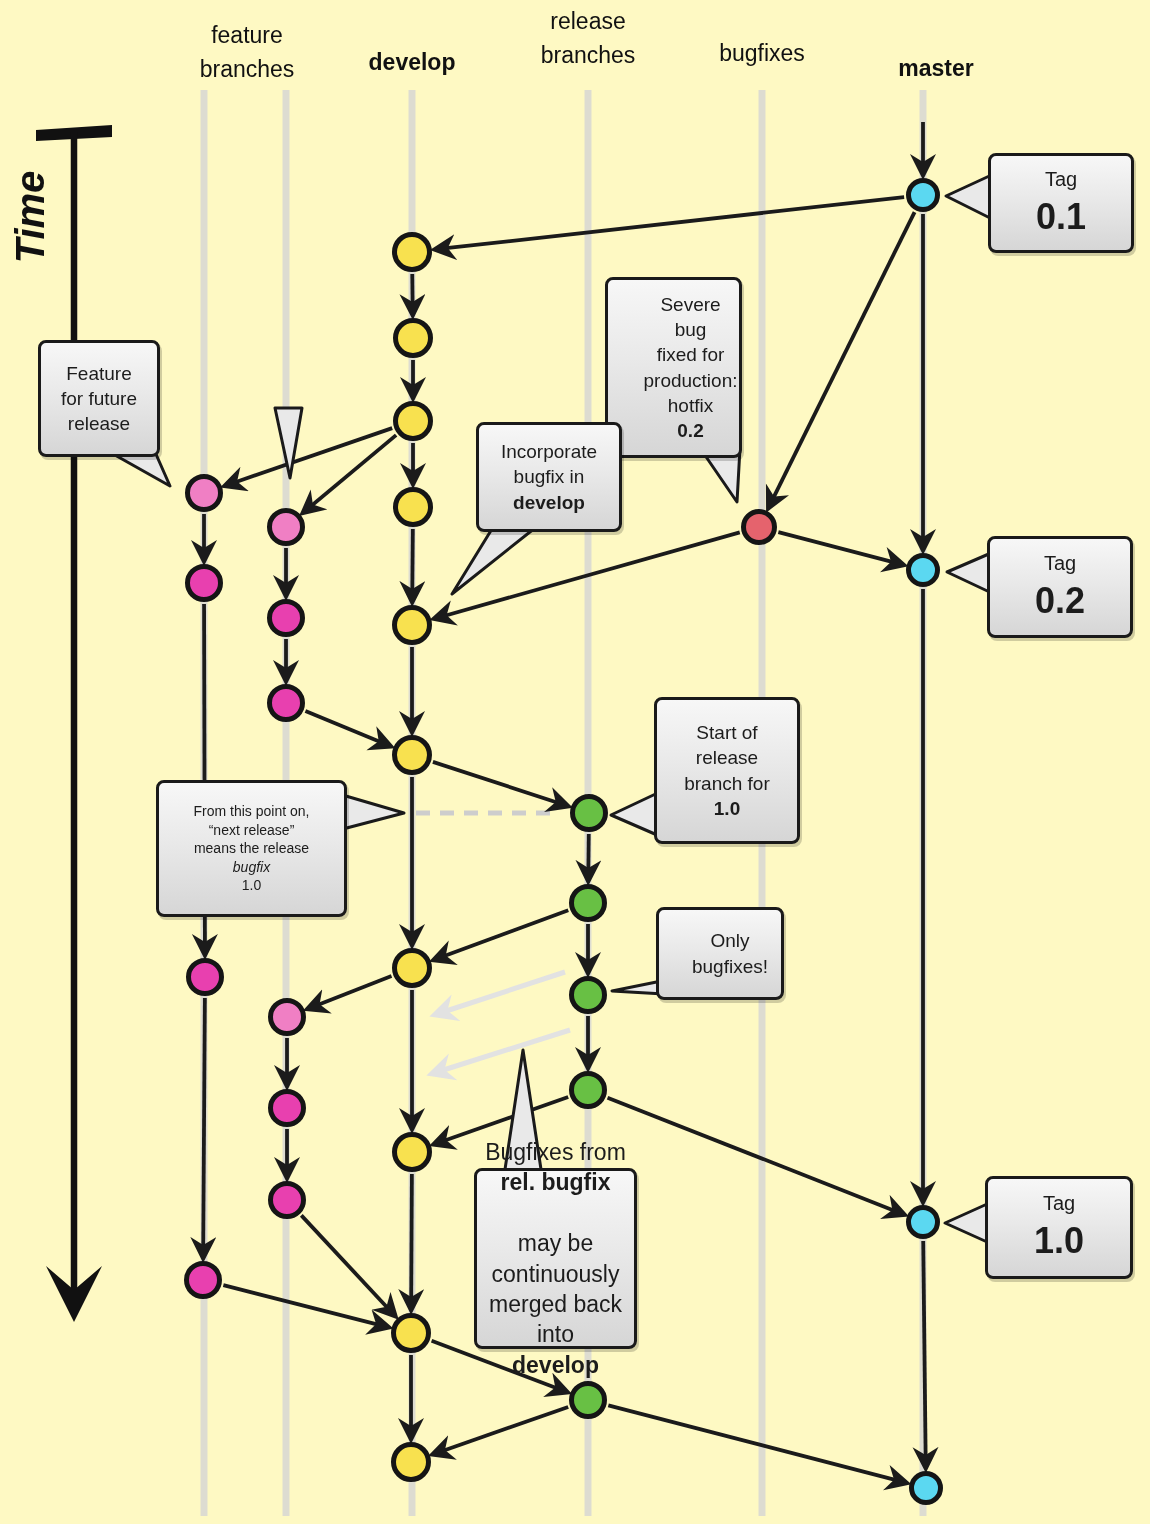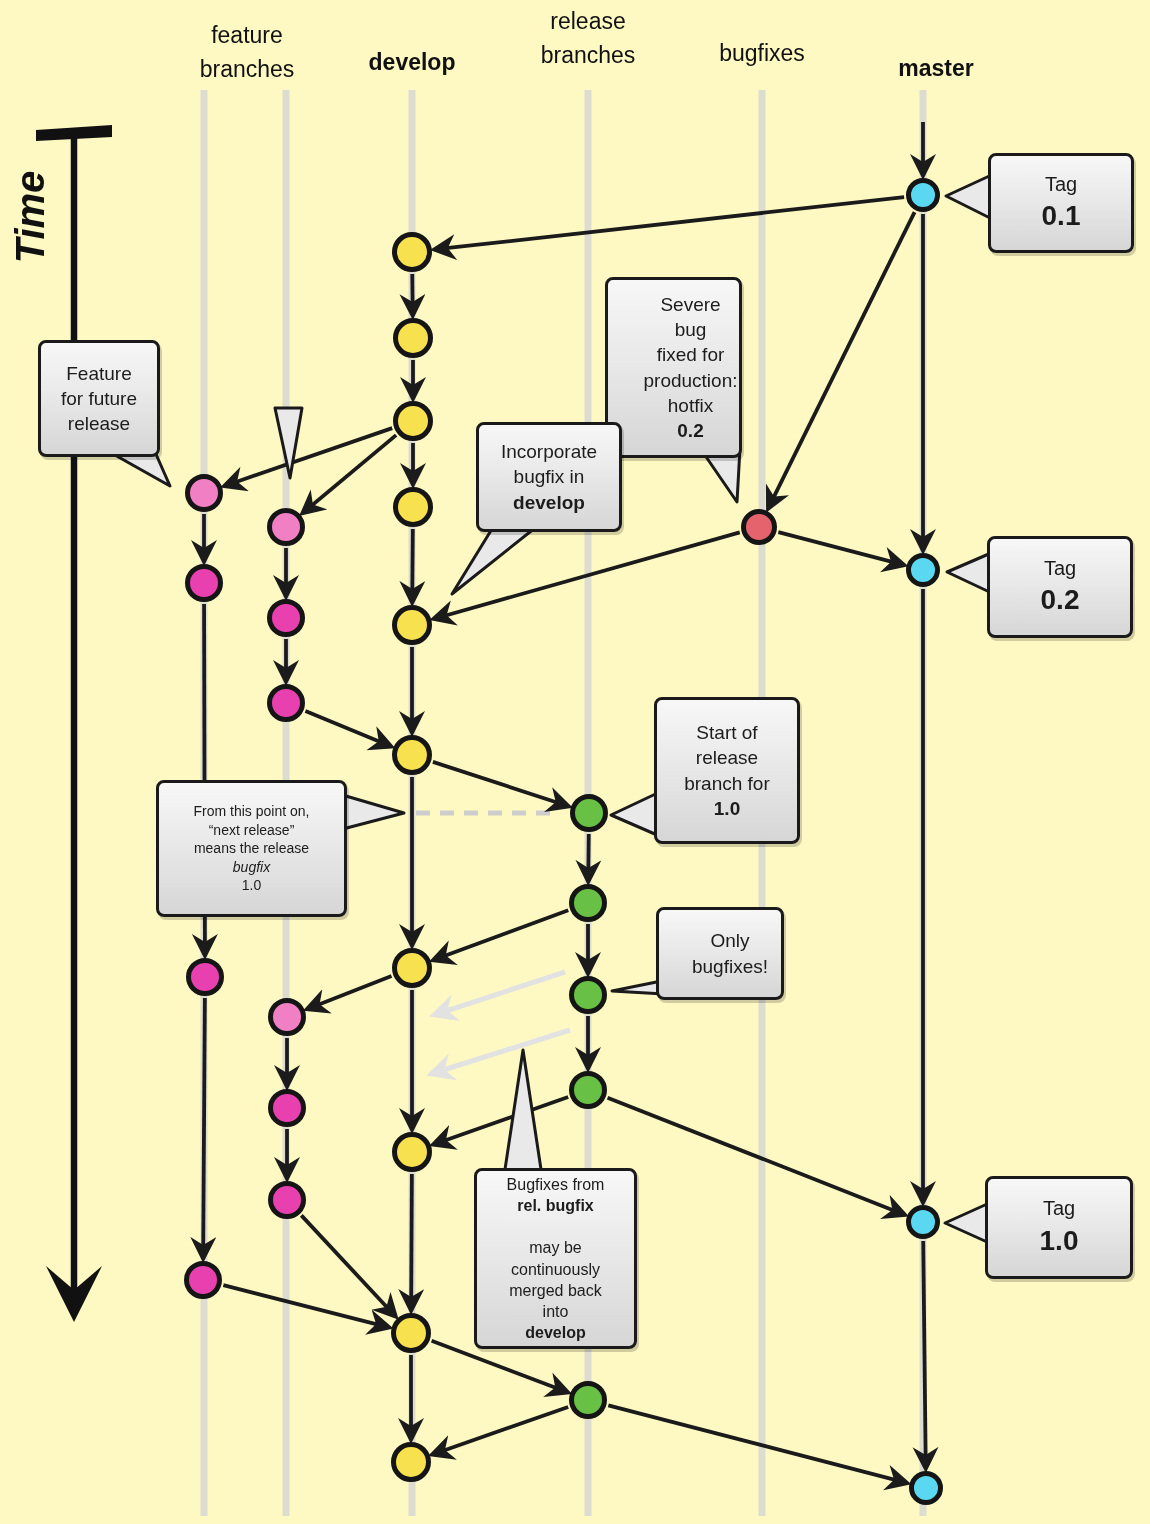--- a/index.html
+++ b/index.html
@@ -32,31 +32,31 @@
   .callout{
     position:absolute;box-sizing:border-box;
     border:3.5px solid #1a1a1a;border-radius:8px;
     background:linear-gradient(180deg,#f7f7f7 0%,#e9e9e9 45%,#d6d6d6 100%);
     box-shadow:2px 3px 0 rgba(0,0,0,0.18);
     display:flex;flex-direction:column;justify-content:center;align-items:center;
     text-align:center;font-size:19px;line-height:1.32;color:#1c1c1c;
     z-index:3;
   }
   .callout .tag-label{font-size:20px;}
-  .callout .tag-version{font-size:28px;font-weight:bold;margin-top:1px;}
+  .callout .tag-version{font-size:36px;font-weight:bold;margin-top:1px;}
   .co-tag01{left:988px;top:153px;width:146px;height:100px;}
   .co-major{left:189px;top:302px;width:143px;height:116px;}
   .co-future{left:38px;top:340px;width:122px;height:117px;}
   .co-severe{left:605px;top:277px;width:137px;height:181px;padding-left:34px;}
   .co-incorporate{left:476px;top:422px;width:146px;height:110px;}
   .co-tag02{left:987px;top:536px;width:146px;height:102px;}
   .co-start{left:654px;top:697px;width:146px;height:147px;}
   .co-frompoint{left:156px;top:780px;width:191px;height:137px;font-size:14px;}
   .co-onlybug{left:656px;top:907px;width:128px;height:93px;padding-left:20px;}
-  .co-bugfixes{left:474px;top:1168px;width:163px;height:181px;font-size:16px;}
+  .co-bugfixes{left:474px;top:1168px;width:163px;height:181px;font-size:23px;}
   .co-tag10{left:985px;top:1176px;width:148px;height:103px;}
 </style>
 </head>
 <body>
 
 <div id="stage">
 
   <svg id="diagram-svg" width="1150" height="1524" viewBox="0 0 1150 1524">
     <defs>
       <marker id="ah" markerUnits="userSpaceOnUse" markerWidth="28" markerHeight="27" refX="19" refY="13" orient="auto">

